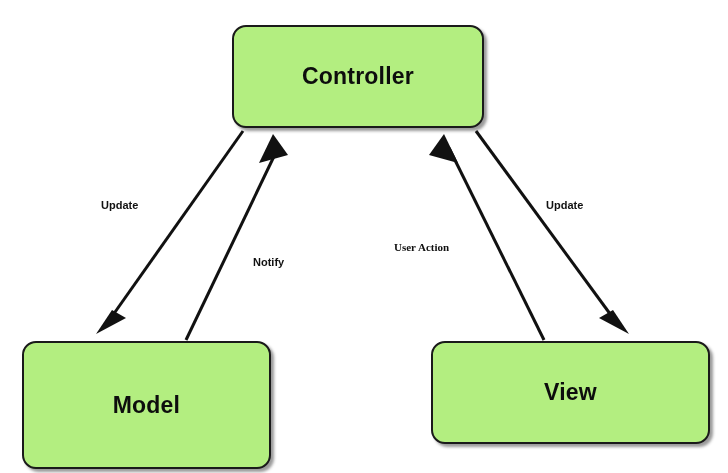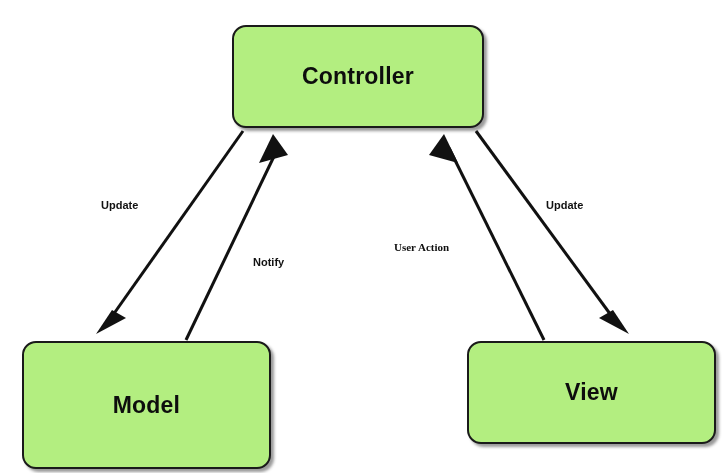--- a/index.html
+++ b/index.html
@@ -51,23 +51,23 @@
     width: 252px;
     height: 103px;
   }
   #node-model {
     left: 22px;
     top: 341px;
     width: 249px;
     height: 128px;
   }
   #node-view {
-    left: 467px;
+    left: 431px;
     top: 341px;
-    width: 249px;
+    width: 279px;
     height: 103px;
   }
   .edge-label {
     position: absolute;
     font-size: 11px;
     font-weight: bold;
     color: #111111;
     white-space: nowrap;
     line-height: 1;
     user-select: none;

